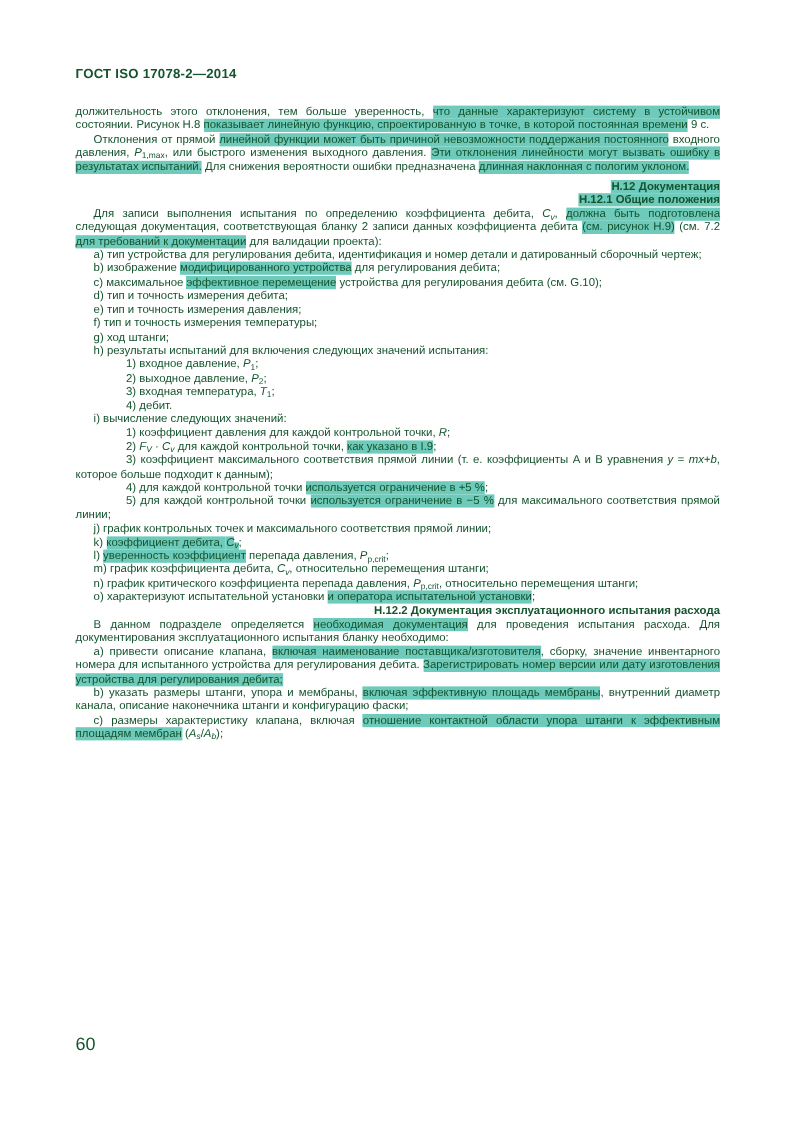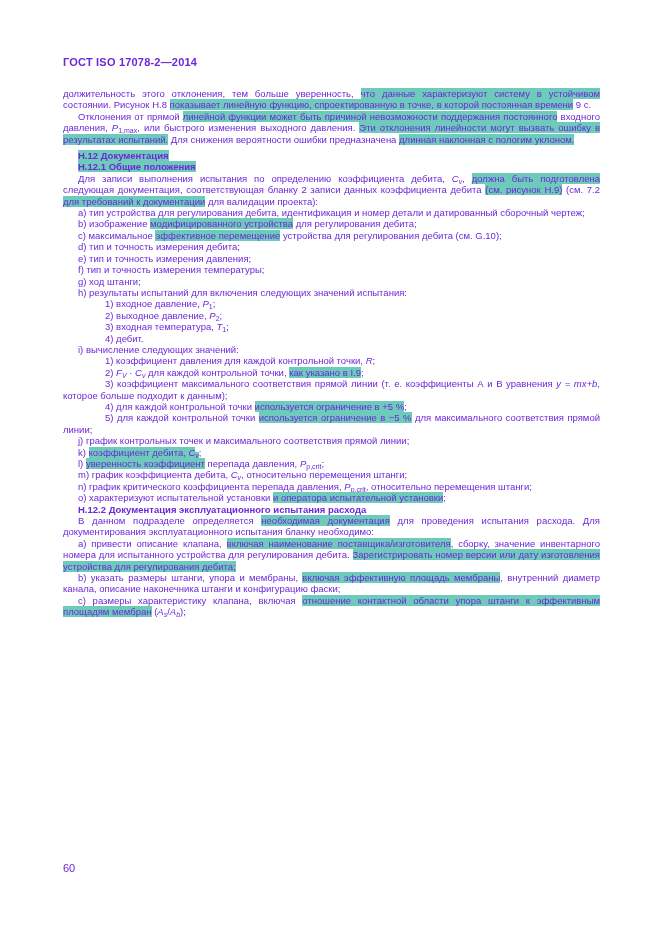--- a/index.html
+++ b/index.html
@@ -3,21 +3,21 @@
 <meta charset="utf-8">
 <style>
   * { margin: 0; padding: 0; box-sizing: border-box; }
   html, body { background: #ffffff; }
   .page {
     position: relative;
     width: 661px;
     height: 882px;
     background: #ffffff;
     font-family: "Liberation Sans", sans-serif;
-    color: #6d28d9;
+    color: #14532d;
     overflow: hidden;
   }
   .doc-header {
     position: absolute;
     top: 56px;
     left: 63px;
     font-size: 11px;
     font-weight: bold;
     letter-spacing: 0.2px;
   }
@@ -27,31 +27,31 @@
     left: 63px;
     width: 537px;
     font-size: 9.5px;
     line-height: 11.4px;
     text-align: justify;
   }
   .doc-body p { margin: 0; }
   p.indent0 { text-indent: 0; }
   p.indent1 { text-indent: 15px; }
   p.indent2 { text-indent: 42px; }
-  p.heading { font-weight: bold; text-align: left; }
+  p.heading { font-weight: bold; text-align: right; }
   p.sp { margin-top: 5px; }
   .hl { background: #6ecabb; }
   .it { font-style: italic; }
   .bd { font-weight: bold; }
   .sb { font-size: 7px; vertical-align: -2px; line-height: 0; }
   .doc-footer {
     position: absolute;
     left: 63px;
     top: 862px;
-    font-size: 11px;
+    font-size: 15px;
   }
 </style>
 </head>
 <body>
 
 <div class="page">
   <div class="doc-header">
     <span>ГОСТ ISO 17078-2—2014</span>
   </div>
 

